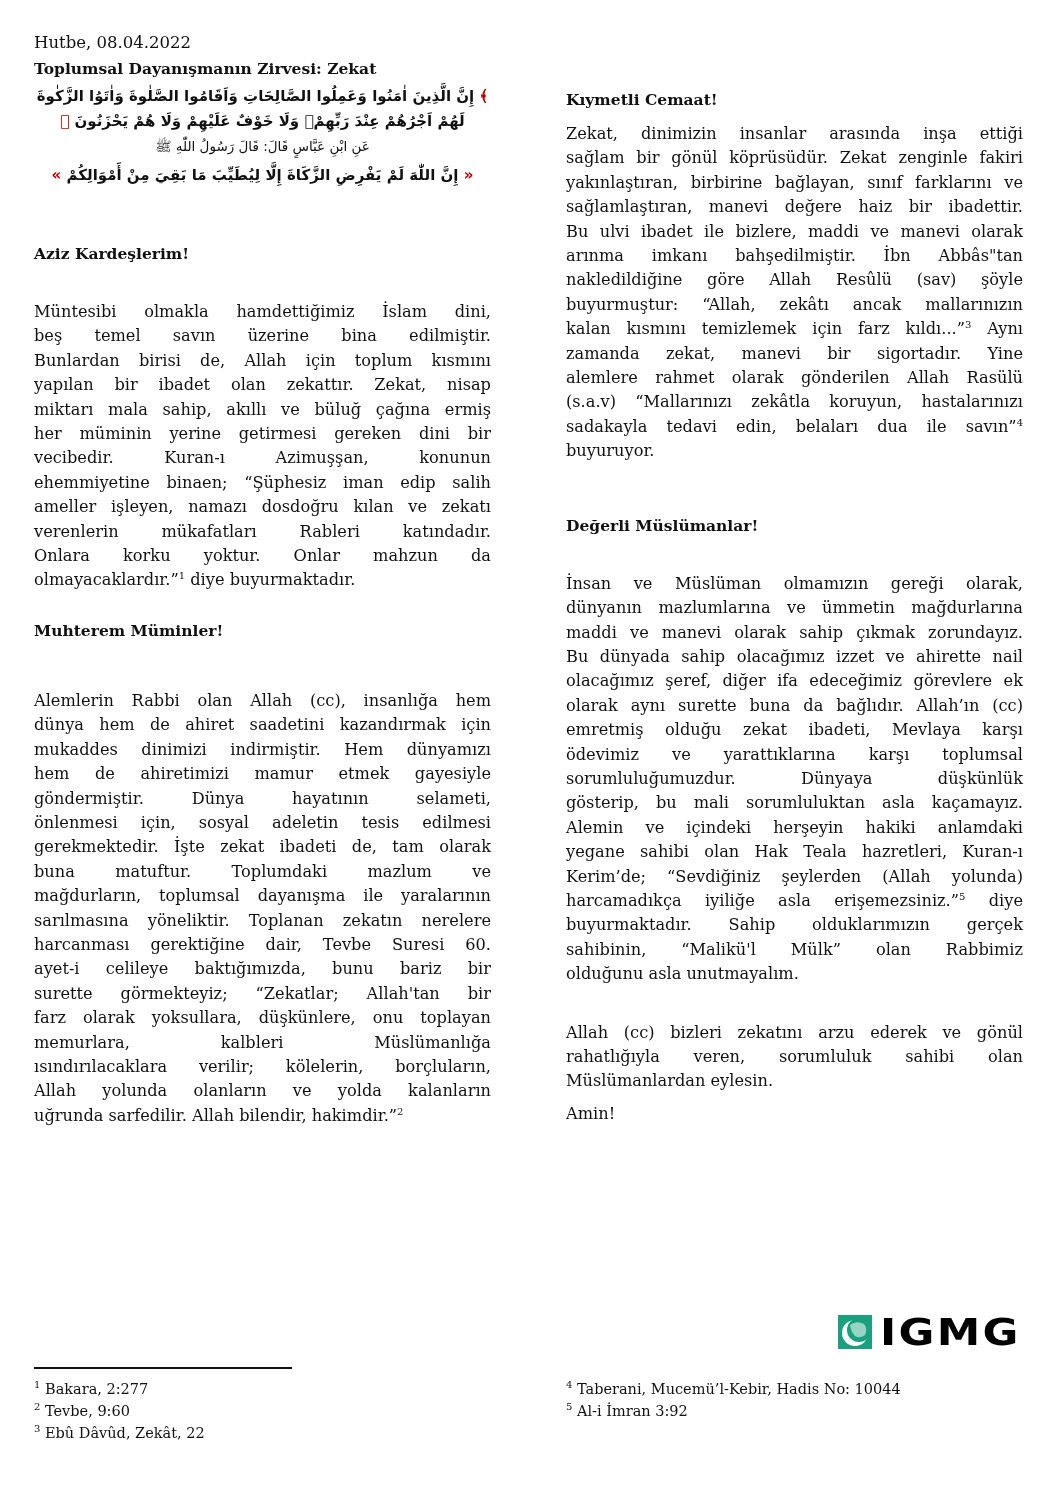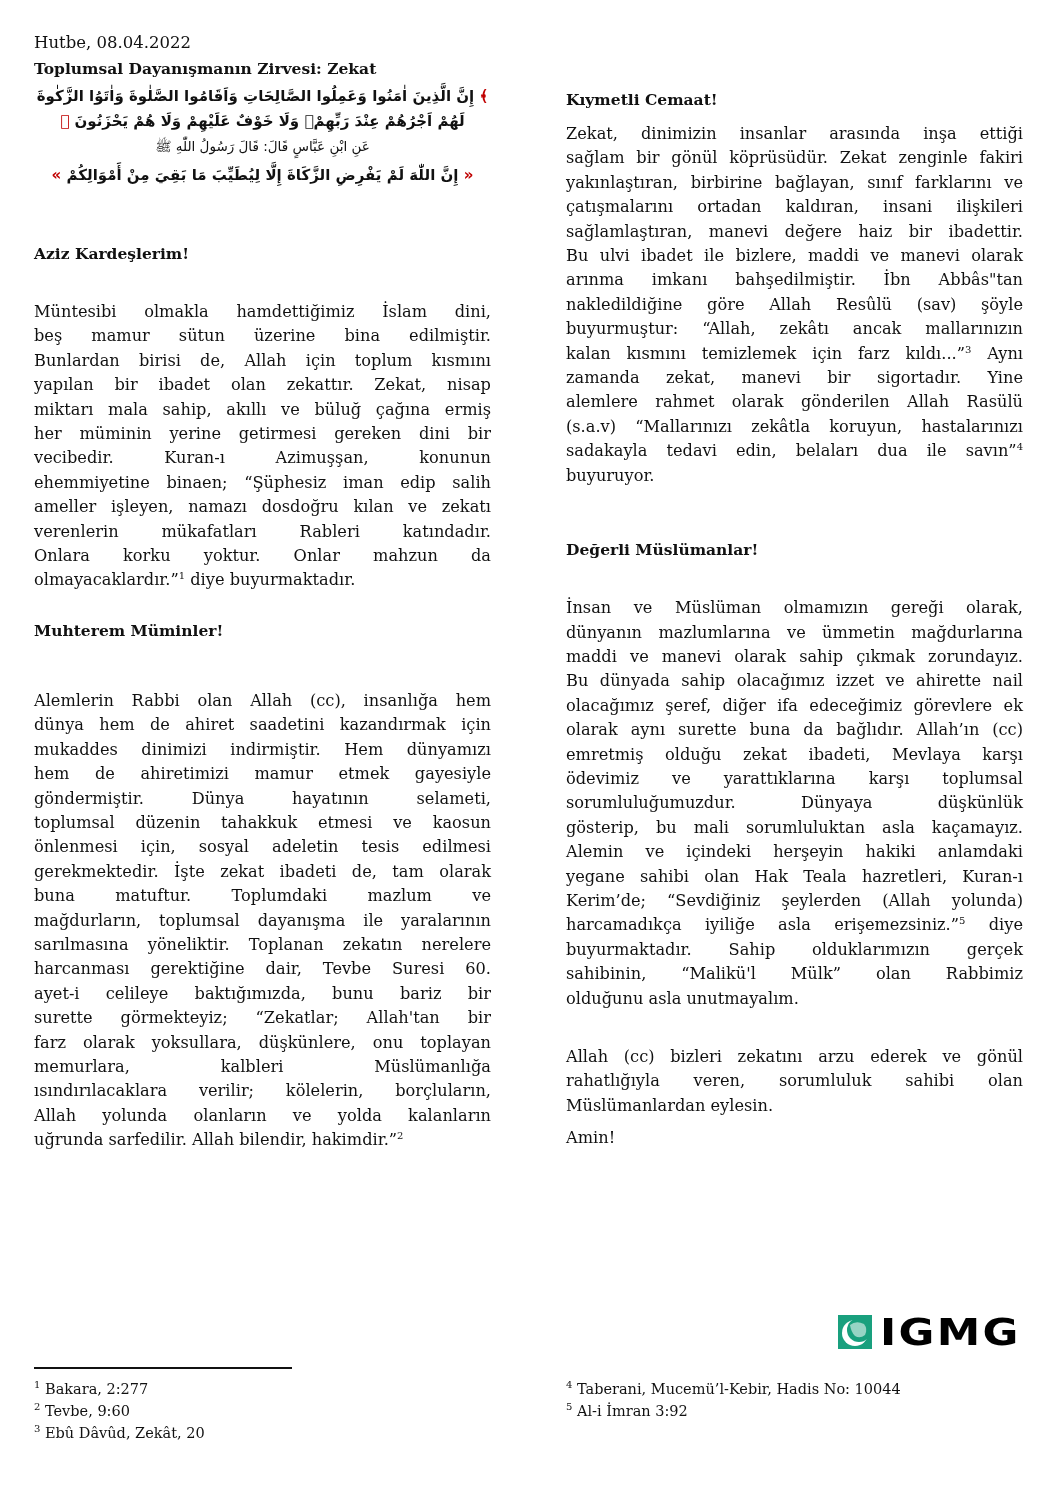--- a/index.html
+++ b/index.html
@@ -47,21 +47,21 @@
       <span class="red">«</span>
       <span>إِنَّ اللّٰهَ لَمْ يَفْرِضِ الزَّكَاةَ إِلَّا لِيُطَيِّبَ مَا بَقِيَ مِنْ أَمْوَالِكُمْ</span>
       <span class="red">»</span>
     </div>
   </div>
 
   <div class="heading" style="margin-top:54px;">Aziz Kardeşlerim!</div>
 
   <div style="margin-top:34px;">
     <div class="line just">Müntesibi olmakla hamdettiğimiz İslam dini,</div>
-      <div class="line just">beş mamur sütun üzerine bina edilmiştir.</div>
+      <div class="line just">beş temel savın üzerine bina edilmiştir.</div>
       <div class="line just">Bunlardan birisi de, Allah için toplum kısmını</div>
       <div class="line just">yapılan bir ibadet olan zekattır. Zekat, nisap</div>
       <div class="line just">miktarı mala sahip, akıllı ve büluğ çağına ermiş</div>
       <div class="line just">her müminin yerine getirmesi gereken dini bir</div>
       <div class="line just">vecibedir. Kuran-ı Azimuşşan, konunun</div>
       <div class="line just">ehemmiyetine binaen; “Şüphesiz iman edip salih</div>
       <div class="line just">ameller işleyen, namazı dosdoğru kılan ve zekatı</div>
       <div class="line just">verenlerin mükafatları Rableri katındadır.</div>
       <div class="line just">Onlara korku yoktur. Onlar mahzun da</div>
     <div class="line last">
@@ -70,21 +70,20 @@
   </div>
 
   <div class="heading" style="margin-top:26px;">Muhterem Müminler!</div>
 
   <div style="margin-top:46px;">
     <div class="line just">Alemlerin Rabbi olan Allah (cc), insanlığa hem</div>
       <div class="line just">dünya hem de ahiret saadetini kazandırmak için</div>
       <div class="line just">mukaddes dinimizi indirmiştir. Hem dünyamızı</div>
       <div class="line just">hem de ahiretimizi mamur etmek gayesiyle</div>
       <div class="line just">göndermiştir. Dünya hayatının selameti,</div>
-      <div class="line just">toplumsal düzenin tahakkuk etmesi ve kaosun</div>
       <div class="line just">önlenmesi için, sosyal adeletin tesis edilmesi</div>
       <div class="line just">gerekmektedir. İşte zekat ibadeti de, tam olarak</div>
       <div class="line just">buna matuftur. Toplumdaki mazlum ve</div>
       <div class="line just">mağdurların, toplumsal dayanışma ile yaralarının</div>
       <div class="line just">sarılmasına yöneliktir. Toplanan zekatın nerelere</div>
       <div class="line just">harcanması gerektiğine dair, Tevbe Suresi 60.</div>
       <div class="line just">ayet-i celileye baktığımızda, bunu bariz bir</div>
       <div class="line just">surette görmekteyiz; “Zekatlar; Allah'tan bir</div>
       <div class="line just">farz olarak yoksullara, düşkünlere, onu toplayan</div>
       <div class="line just">memurlara, kalbleri Müslümanlığa</div>
@@ -95,21 +94,20 @@
     </div>
   </div>
 </div>
 
 <div id="right" class="col">
   <div class="heading">Kıymetli Cemaat!</div>
   <div style="margin-top:10px;">
     <div class="line just">Zekat, dinimizin insanlar arasında inşa ettiği</div>
       <div class="line just">sağlam bir gönül köprüsüdür. Zekat zenginle fakiri</div>
       <div class="line just">yakınlaştıran, birbirine bağlayan, sınıf farklarını ve</div>
-      <div class="line just">çatışmalarını ortadan kaldıran, insani ilişkileri</div>
       <div class="line just">sağlamlaştıran, manevi değere haiz bir ibadettir.</div>
       <div class="line just">Bu ulvi ibadet ile bizlere, maddi ve manevi olarak</div>
       <div class="line just">arınma imkanı bahşedilmiştir. İbn Abbâs"tan</div>
       <div class="line just">nakledildiğine göre Allah Resûlü (sav) şöyle</div>
       <div class="line just">buyurmuştur: “Allah, zekâtı ancak mallarınızın</div>
     <div class="line just">
       <span>kalan kısmını temizlemek için farz kıldı...”</span><sup>3</sup><span> Aynı</span>
     </div>
     <div class="line just">zamanda zekat, manevi bir sigortadır. Yine</div>
       <div class="line just">alemlere rahmet olarak gönderilen Allah Rasülü</div>
@@ -161,18 +159,18 @@
       <path d="M12 10 Q18 5 26 9 Q30 14 27 20 Q22 24 17 21 Q13 17 12 10 Z" fill="#ffffff" opacity="0.55"></path>
     </svg>
   </div>
   <div class="logo-text">IGMG</div>
 </div>
 
 <div class="rule"></div>
 <div style="position:absolute;left:34px;top:1378px;width:300px;">
   <div class="fn fn-b"><sup>1</sup> <span>Bakara, 2:277</span></div>
   <div class="fn fn-b"><sup>2</sup> <span>Tevbe, 9:60</span></div>
-  <div class="fn"><sup>3</sup> <span>Ebû Dâvûd, Zekât, 20</span></div>
+  <div class="fn"><sup>3</sup> <span>Ebû Dâvûd, Zekât, 22</span></div>
 </div>
 <div style="position:absolute;left:566px;top:1378px;width:420px;">
   <div class="fn"><sup>4</sup> <span>Taberani, Mucemü’l-Kebir, Hadis No: 10044</span></div>
   <div class="fn"><sup>5</sup> <span>Al-i İmran 3:92</span></div>
 </div>
 
 </body></html>

